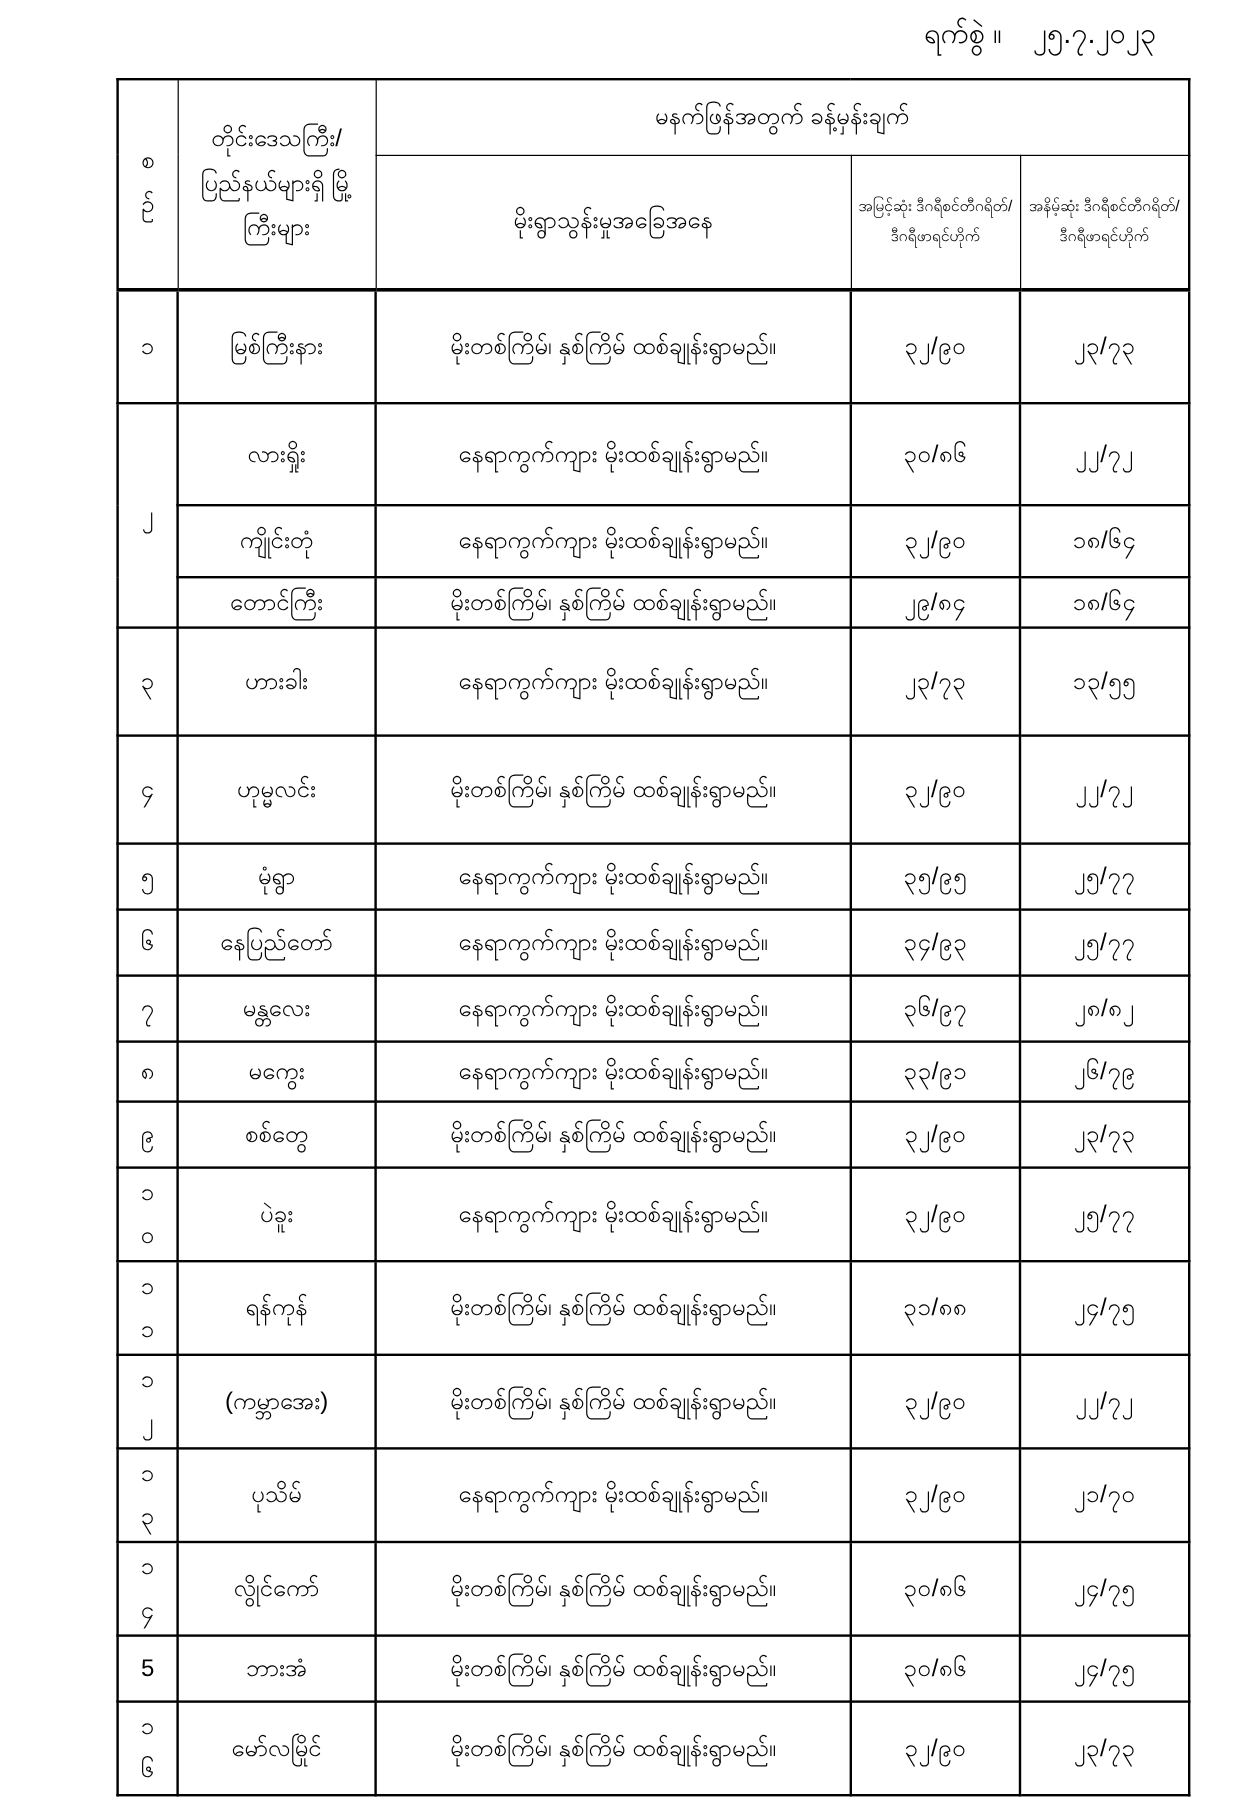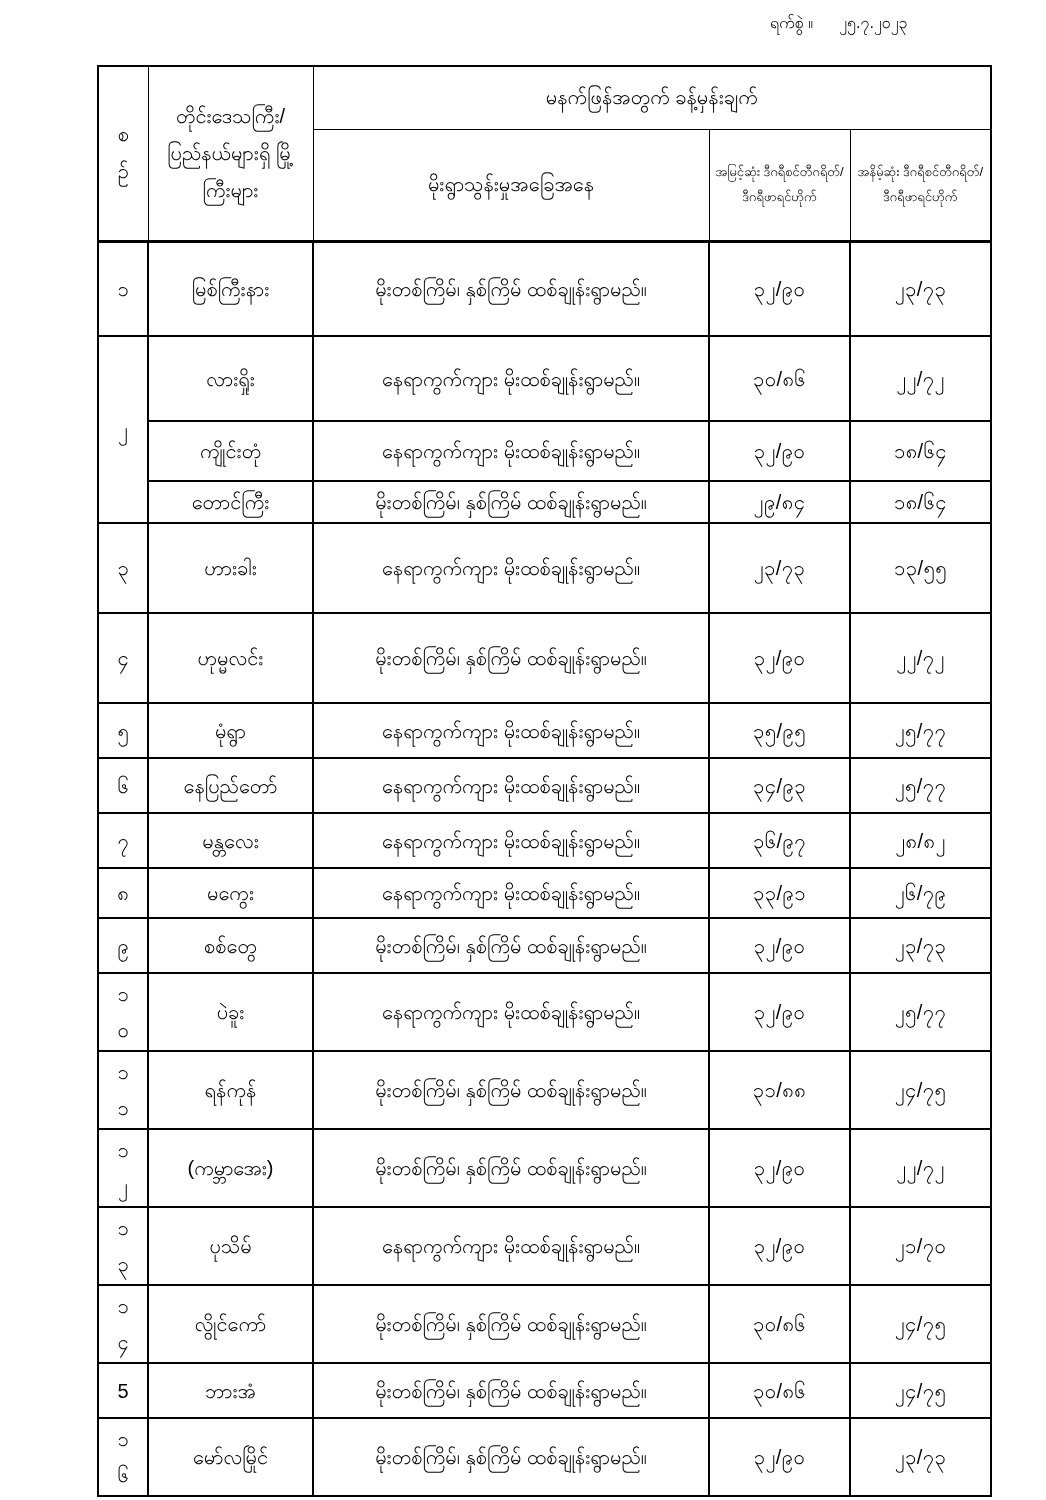--- a/index.html
+++ b/index.html
@@ -13,21 +13,21 @@
     position: relative;
     width: 1046px;
     height: 1500px;
     background: #ffffff;
     overflow: hidden;
   }
   .date-line {
     position: absolute;
     top: 12px;
     left: 770px;
-    font-size: 16px;
+    font-size: 24px;
     white-space: nowrap;
   }
   .date-line .date-value { margin-left: 26px; }
 
   table.forecast {
     position: absolute;
     left: 97px;
     top: 65px;
     width: 893px;
     border-collapse: collapse;

